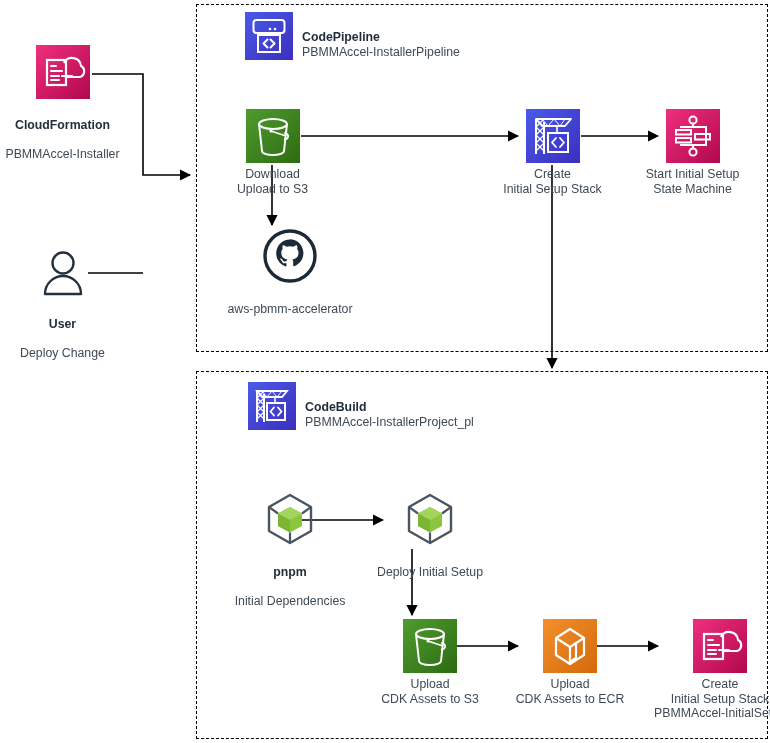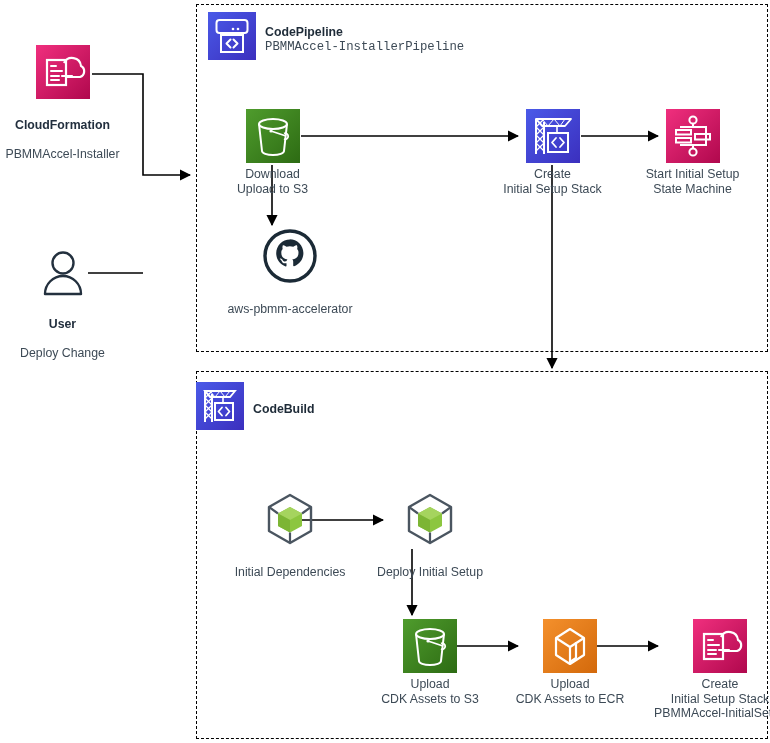--- a/index.html
+++ b/index.html
@@ -57,21 +57,22 @@
   }
   .node-label .ttl {
     font-weight: bold;
     color: #222f3e;
     display: block;
   }
 
   .grp-header {
     position: absolute;
     display: flex;
-    align-items: center;
+    align-items: flex-end;
+    margin-left: 37px;
   }
   .grp-header .gicon {
     width: 48px;
     height: 48px;
     flex: 0 0 48px;
   }
   .grp-header .gicon svg { display:block; width: 100%; height: 100%; }
   .grp-header .gtext {
     margin-left: 9px;
     padding-top: 7px;
@@ -79,21 +80,20 @@
     line-height: 15px;
   }
   .grp-header .gtitle {
     font-weight: bold;
     color: #1e2b38;
     display: block;
   }
   .grp-header .gsub {
     color: #3d4a56;
     display: block;
-    font-family: Liberation Mono, monospace;
   }
 
   .edges {
     position: absolute;
     left: 0; top: 0;
     width: 770px; height: 743px;
     pointer-events: none;
   }
 </style>
 </head>
@@ -148,21 +148,21 @@
         <path d="M25.5 27.5 L29.5 31.5 L25.5 35.5" fill="none" stroke="#fff" stroke-width="2" stroke-linecap="round" stroke-linejoin="round"></path>
       </svg>
     </span>
     <span class="gtext">
       <span class="gtitle">CodePipeline</span>
       <span class="gsub">PBMMAccel-InstallerPipeline</span>
     </span>
   </div>
 
   <div class="grp" id="group-codebuild"></div>
-  <div class="grp-header" style="left:196px; top:382px;">
+  <div class="grp-header" style="left:211px; top:382px;">
     <span class="gicon">
       <svg viewBox="0 0 48 48">
         <defs>
           <linearGradient id="gb1" x1="0" y1="0" x2="1" y2="1">
             <stop offset="0" stop-color="#4a5ae8"></stop>
             <stop offset="1" stop-color="#3b2fbe"></stop>
           </linearGradient>
         </defs>
         <rect x="0" y="0" width="48" height="48" fill="url(#gb1)"></rect>
         <path d="M9 9 L9 40" stroke="#fff" stroke-width="2" fill="none"></path>
@@ -171,20 +171,21 @@
         <path d="M9 9 L39 9 L34 15 L14 15 Z" fill="none" stroke="#fff" stroke-width="1.8"></path>
         <path d="M14 9 L19 15 M24 9 L29 15 M34 9 L29 15 M19 15 L24 9" stroke="#fff" stroke-width="1" fill="none"></path>
         <path d="M27 15 L27 21" stroke="#fff" stroke-width="1.6"></path>
         <rect x="19" y="21" width="18" height="17" fill="none" stroke="#fff" stroke-width="2"></rect>
         <path d="M26 25.5 L22.5 29.5 L26 33.5" fill="none" stroke="#fff" stroke-width="1.8" stroke-linecap="round" stroke-linejoin="round"></path>
         <path d="M30 25.5 L33.5 29.5 L30 33.5" fill="none" stroke="#fff" stroke-width="1.8" stroke-linecap="round" stroke-linejoin="round"></path>
       </svg>
     </span>
     <span class="gtext">
       <span class="gtitle">CodeBuild</span>
+      <span class="gsub">PBMMAccel-InstallerProject_pl</span>
     </span>
   </div>
 
   <div class="node" style="left:0px; top:45px; width:125px;">
     <span class="icon-box">
       <svg viewBox="0 0 54 54">
         <defs>
           <linearGradient id="cfn1" x1="0" y1="0" x2="1" y2="1">
             <stop offset="0" stop-color="#f02f7e"></stop>
             <stop offset="1" stop-color="#b0084d"></stop>
@@ -301,20 +302,21 @@
     <span class="icon-box">
       <svg viewBox="0 0 54 54">
         <path d="M27 3 L48 15 L48 39 L27 51 L6 39 L6 15 Z" fill="none" stroke="#4a5560" stroke-width="2.4" stroke-linejoin="round"></path>
         <path d="M27 15 L39 21.5 L39 34 L27 40.5 L15 34 L15 21.5 Z" fill="#8cc63f"></path>
         <path d="M27 15 L39 21.5 L27 28 L15 21.5 Z" fill="#a5d45e"></path>
         <path d="M27 28 L27 40.5 L15 34 L15 21.5 Z" fill="#7cb534"></path>
         <path d="M6 15 L15 21.5 M48 15 L39 21.5 M27 51 L27 40.5" stroke="#4a5560" stroke-width="2.2" fill="none"></path>
       </svg>
     </span>
     <span class="node-label">
+      <span class="ttl">pnpm</span>
       <span>Initial Dependencies</span>
     </span>
   </div>
 
   <div class="node" style="left:350px; top:492px; width:160px;">
     <span class="icon-box">
       <svg viewBox="0 0 54 54">
         <path d="M27 3 L48 15 L48 39 L27 51 L6 39 L6 15 Z" fill="none" stroke="#4a5560" stroke-width="2.4" stroke-linejoin="round"></path>
         <path d="M27 15 L39 21.5 L39 34 L27 40.5 L15 34 L15 21.5 Z" fill="#8cc63f"></path>
         <path d="M27 15 L39 21.5 L27 28 L15 21.5 Z" fill="#a5d45e"></path>

